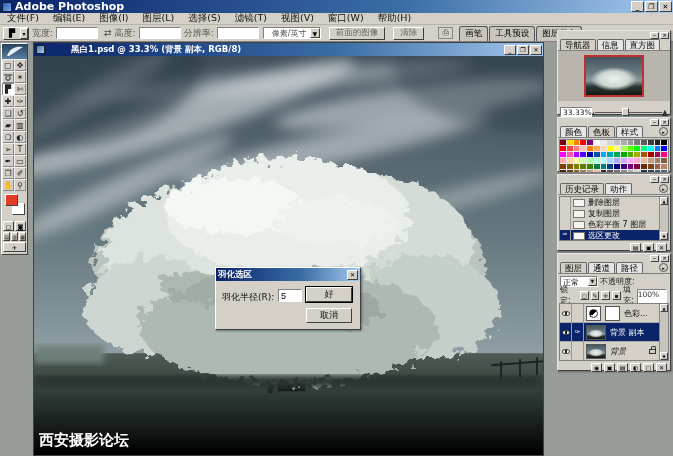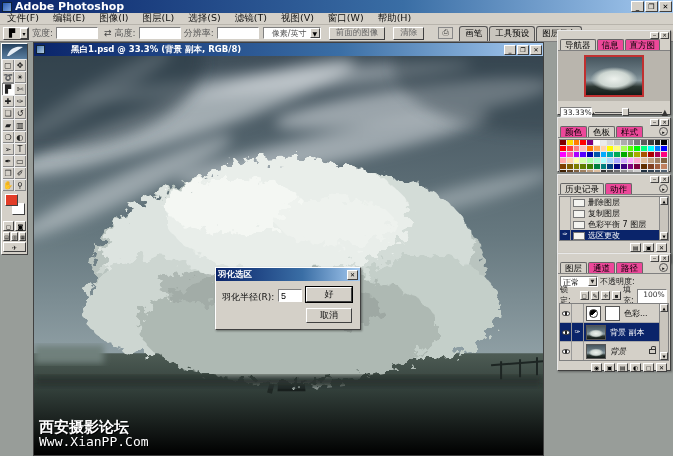--- a/index.html
+++ b/index.html
@@ -78,21 +78,21 @@
                   background:#fff; border:1px solid; border-color:#808080 #fff #fff #808080; }
   #radius-unit { position:absolute; left:92px; top:10px; }
   #ok-btn { position:absolute; right:8px; top:6px; width:46px; height:15px; font-size:9px; color:#111; outline:1px solid #000; }
   #cancel-btn { position:absolute; right:8px; top:27px; width:46px; height:15px; font-size:9px; color:#111; }
 
   
   .panel { position:absolute; background:#d4d0c8; border:1px solid; border-color:#e8e8e8 #404040 #404040 #e8e8e8; box-shadow:1px 1px 2px rgba(0,0,0,.35); }
   .grip { height:8px; display:flex; justify-content:flex-end; align-items:center; gap:1px; padding-right:1px; background:#d4d0c8; }
   .grip .gbtn { width:9px; height:7px; font-size:5px; }
   .tab-row { height:12px; display:flex; align-items:flex-end; padding-left:2px; border-bottom:1px solid #808080; position:relative; }
-  .tab { font-size:8.5px; padding:0 4px; height:11px; line-height:11px; background:#ec4899; border:1px solid #666; border-bottom:none; border-radius:2px 2px 0 0; margin-right:1px; white-space:nowrap; }
+  .tab { font-size:8.5px; padding:0 4px; height:11px; line-height:11px; background:#e5e5e5; border:1px solid #666; border-bottom:none; border-radius:2px 2px 0 0; margin-right:1px; white-space:nowrap; }
   .tab.active { background:#d4d0c8; }
   .panel-menu-btn { position:absolute; right:2px; top:1px; width:9px; height:9px; border-radius:50%; background:#d4d0c8; border:1px solid #555; font-size:5px; display:flex; align-items:center; justify-content:center; }
 
   
   #p-nav { left:557px; top:30px; width:114px; height:85px; }
   #nav-thumb-area { height:50px; background:#b9b5ad; display:flex; align-items:center; justify-content:center; }
   #nav-thumb { width:60px; height:42px; border:2px solid #c03030; }
   .mini-thumb { background:
       radial-gradient(ellipse 60% 45% at 50% 58%, #eef2ee 0%, #cdd6d1 45%, rgba(205,214,209,0) 70%),
       linear-gradient(180deg,#46555e 0%,#6d7e86 45%,#8a9aa0 62%,#2c3733 78%,#141b19 100%); }
@@ -102,38 +102,38 @@
   #nav-slider { flex:1; position:relative; height:10px; }
   #nav-slider .track { position:absolute; left:0; right:0; top:5px; height:1px; background:#555; }
   #nav-slider .thumb { position:absolute; left:40%; top:1px; width:7px; height:8px; }
 
   
   #p-swatch { left:557px; top:117px; width:114px; height:55px; }
   #swatch-grid { margin:1px; height:34px; overflow:hidden; background:#fff; border:1px solid #808080; display:grid; grid-template-columns:repeat(16,1fr); grid-auto-rows:6px; }
   .swatch { border-right:1px solid #e8e8e8; border-bottom:1px solid #e8e8e8; }
 
   
-  #p-hist { left:557px; top:174px; width:114px; height:89px; }
+  #p-hist { left:557px; top:174px; width:114px; height:77px; }
   #hist-list { margin:1px; height:45px; background:#d4d0c8; border:1px solid #808080; position:relative; overflow:hidden; }
   .hist-row { height:11px; display:flex; align-items:center; font-size:8px; color:#111; }
   .hist-row .well { width:11px; height:11px; border-right:1px solid #999; font-size:6px; text-align:center; }
   .hist-row .page { width:12px; height:8px; background:#f4f4f0; border:1px solid #777; margin:0 3px 0 2px; }
   .hist-row.selected { background:#0a246a; color:#fff; }
   .mini-scroll { position:absolute; right:0; top:0; bottom:0; width:9px; background:#c9c5bd; border-left:1px solid #888; display:flex; flex-direction:column; justify-content:space-between; }
   .mini-scroll .sb { height:8px; font-size:4px; }
   .panel-bottom { height:11px; display:flex; justify-content:flex-end; align-items:center; gap:2px; padding-right:3px; }
   .pb-icon { width:11px; height:9px; font-size:6px; }
 
   
   #p-layers { left:557px; top:253px; width:114px; height:118px; }
   .lyr-ctl { height:14px; display:flex; align-items:center; padding:0 2px; gap:2px; font-size:8px; color:#222; }
   #blend-select { width:38px; height:11px; display:flex; }
   #blend-select .val { flex:1; font-size:8px; padding-left:2px; color:#111; }
   #blend-select .dd { width:9px; height:9px; font-size:5px; }
-  .pct-field { width:30px; height:26px; font-size:7.5px; text-align:right; padding-right:1px; color:#333; line-height:9px;margin-top:42px; }
+  .pct-field { width:30px; height:26px; font-size:7.5px; padding-right:1px; color:#333; line-height:9px;margin-top:42px; }
   .lock-ico { width:9px; height:9px; font-size:6px; }
   #layer-list { margin:1px; height:58px; background:#d4d0c8; border:1px solid #808080; position:relative; overflow:hidden; }
   .layer-row { height:19px; display:flex; align-items:center; border-bottom:1px solid #aaa; font-size:8px; color:#111; padding-right:10px; }
   .layer-row.selected { background:#0a246a; color:#fff; }
   .lwell { width:12px; height:19px; border-right:1px solid #999; display:flex; align-items:center; justify-content:center; }
   .eye { width:8px; height:5px; border-radius:50%; background:radial-gradient(circle at 50% 50%, #222 1.4px, #fff 1.5px); border:1px solid #444; }
   .lthumb { width:20px; height:15px; margin:0 2px; border:1px solid #555; }
   .adj-thumb { width:15px; height:15px; margin:0 2px; border:1px solid #555; background:#fff; display:flex; align-items:center; justify-content:center; }
   .adj-circle { width:9px; height:9px; border-radius:50%; background:linear-gradient(135deg,#000 50%,#fff 50%); border:1px solid #333; }
   .mask-thumb { width:15px; height:15px; margin:0 2px; border:1px solid #555; background:#fff; }
@@ -305,21 +305,20 @@
       <rect y="320" width="510" height="12" fill="#2a3531" filter="url(#blur3)"></rect>
       <g stroke="#1d2523" stroke-width="2">
         <line x1="468" y1="306" x2="468" y2="324"></line>
         <line x1="487" y1="304" x2="487" y2="322"></line>
         <line x1="504" y1="302" x2="504" y2="320"></line>
         <line x1="458" y1="310" x2="510" y2="306"></line>
       </g>
     </svg>
     <div id="watermark">
       <div class="l1">西安摄影论坛</div>
-      <div class="l2">Www.XianPP.Com</div>
     </div>
   </div>
 </div>
 
 <div id="dialog">
   <div id="dialog-title" class="titlebar-grad">
     <span>羽化选区</span>
     <div id="dialog-close" class="btn">✕</div>
   </div>
   <div id="dialog-body">

